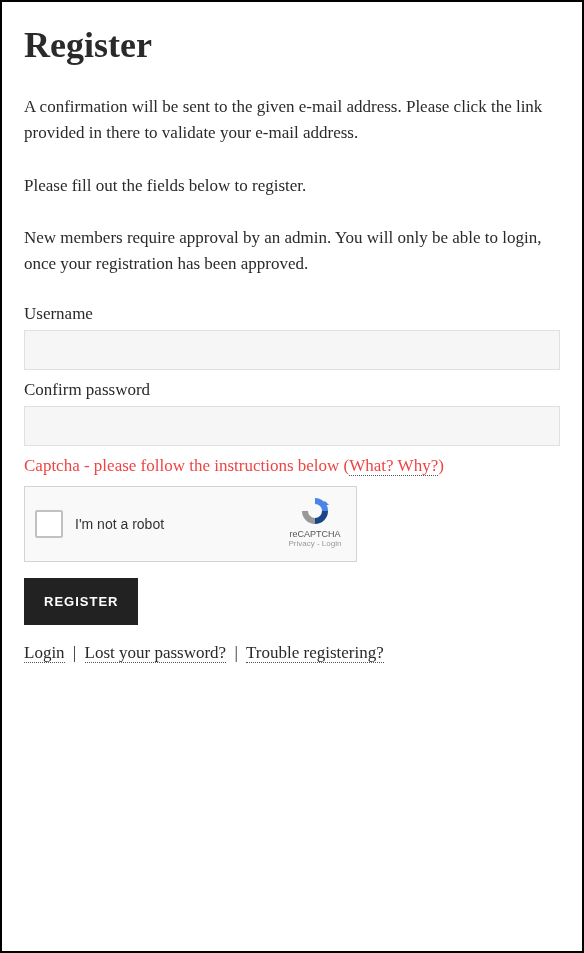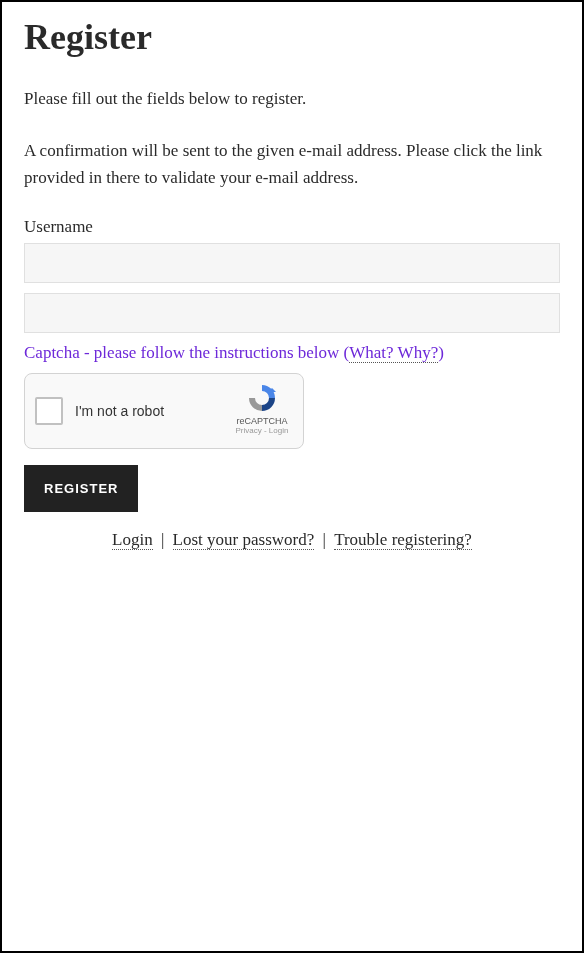--- a/index.html
+++ b/index.html
@@ -9,21 +9,21 @@
     margin: 0;
     padding: 0;
     font-family: Georgia, 'Times New Roman', serif;
     background: #fff;
     color: #222;
   }
   .page {
     width: 584px;
     height: 953px;
     border: 2px solid #000;
-    padding: 12px 22px;
+    padding: 20px 22px;
     position: relative;
   }
   h1 {
     font-size: 36px;
     font-weight: bold;
     margin: 2px 0 28px 0;
     color: #2a2a2a;
   }
   .intro p {
     font-size: 17px;
@@ -47,32 +47,32 @@
     height: 40px;
     border: 1px solid #e0e0e0;
     background: #f6f6f6;
     padding: 8px;
     font-size: 16px;
     font-family: inherit;
   }
   .captcha-label {
     font-size: 17px;
     margin-bottom: 10px;
-    color: #6d28d9;
+    color: #ef4444;
   }
   .captcha-label .link {
     border-bottom: 1px dotted #555;
     cursor: pointer;
   }
   .recaptcha {
-    width: 280px;
+    width: 333px;
     height: 76px;
     border: 1px solid #d3d3d3;
     background: #f9f9f9;
-    border-radius: 8px;
+    border-radius: 0;
     display: flex;
     align-items: center;
     padding: 0 10px;
     position: relative;
     margin-bottom: 16px;
   }
   .recaptcha .checkbox {
     width: 28px;
     height: 28px;
     border: 2px solid #c1c1c1;
@@ -119,50 +119,51 @@
     font-size: 13px;
     font-weight: bold;
     letter-spacing: 1px;
     padding: 16px 20px;
     cursor: pointer;
     margin-bottom: 18px;
   }
   .links {
     font-size: 17px;
     color: #2a2a2a;
-    text-align: center;
   }
   .links .link {
     border-bottom: 1px dotted #555;
     cursor: pointer;
   }
   .links .sep {
     margin: 0 4px;
   }
 </style>
 </head>
 <body>
 
 <div class="page">
 
   <h1>Register</h1>
 
   <div class="intro">
+    <p>A confirmation will be sent to the given e-mail address. Please click the link provided in there to validate your e-mail address.</p>
     <p>Please fill out the fields below to register.</p>
-    <p>A confirmation will be sent to the given e-mail address. Please click the link provided in there to validate your e-mail address.</p>
+    <p>New members require approval by an admin. You will only be able to login, once your registration has been approved.</p>
   </div>
 
   <div class="field">
     <label>Username</label>
     <input class="input" type="text" value="" style="">
   </div>
 
 
 
   <div class="field">
+    <label>Confirm password</label>
     <input class="input" type="password" value="" style="">
   </div>
 
 
   <div class="captcha-label">
     <span>Captcha - please follow the instructions below (</span><span class="link">What? Why?</span><span>)</span>
   </div>
 
   <div class="recaptcha">
     <div class="checkbox"></div>

